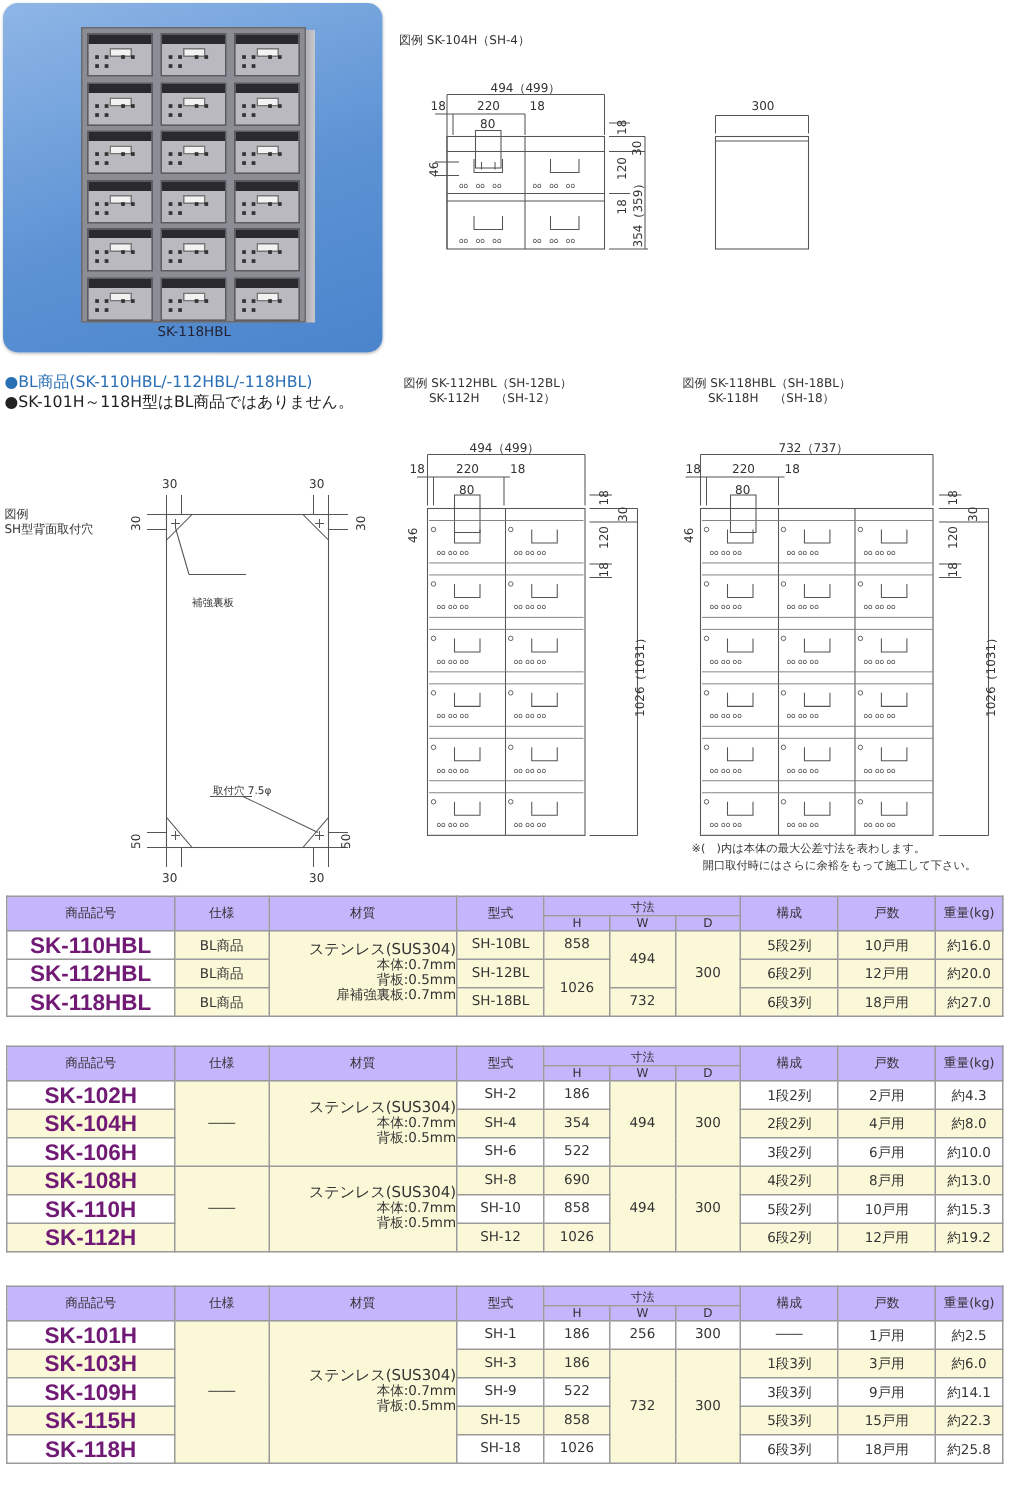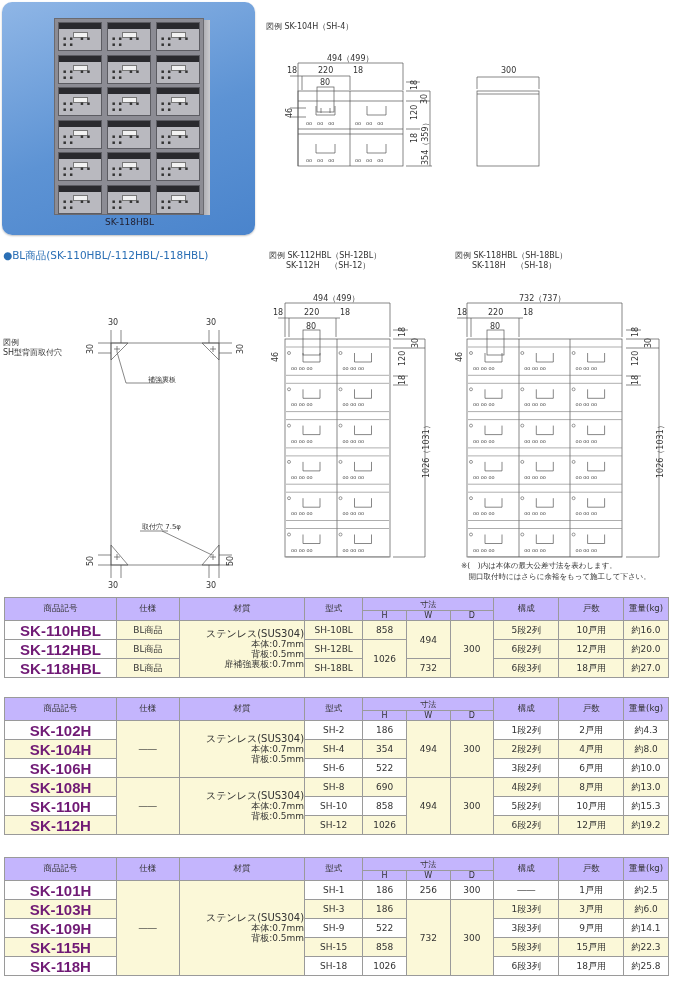--- a/index.html
+++ b/index.html
@@ -111,20 +111,21 @@
       <div class="box" style="left: 101px; top: 165.5px;">
         <div class="lbl"></div>
         <div class="dots">▪▪ ▪▪ ▪▪</div>
       </div>
     </div>
   <div class="abs photo-caption">SK-118HBL</div>
 </div>
 
 <div class="abs notes">
   <div class="blue">●BL商品(SK-110HBL/-112HBL/-118HBL)</div>
+  <div class="black">●SK-101H～118H型はBL商品ではありません。</div>
 </div>
 
 <div class="abs dlabel" style="left:266px;top:22px;">図例 SK-104H（SH-4）</div>
 <svg style="left:0;top:0;" width="685" height="240">
   <g stroke="#555" stroke-width="0.7" fill="none">
     <line x1="298" y1="63" x2="403" y2="63"></line>
     <line x1="298" y1="63" x2="298" y2="166"></line>
     <line x1="403" y1="63" x2="403" y2="90"></line>
     <line x1="290" y1="76" x2="350" y2="76"></line>
     <line x1="302" y1="76" x2="302" y2="90"></line>
@@ -201,21 +202,21 @@
     <line x1="126" y1="383" x2="164" y2="383"></line>
     <line x1="162" y1="531" x2="212" y2="555"></line>
     <line x1="140" y1="531" x2="168" y2="531"></line>
     <path d="M114 349 h6 M117 346 v6 M114 557 h6 M117 554 v6 M210 349 h6 M213 346 v6 M210 557 h6 M213 554 v6"></path>
   </g>
 </svg>
 <div class="abs dim" style="left:108px;top:318px;">30</div>
 <div class="abs dim" style="left:206px;top:318px;">30</div>
 <div class="abs vtxt" style="left:86px;top:354px;">30</div>
 <div class="abs vtxt" style="left:236px;top:354px;">30</div>
-<div class="abs dim" style="left:128px;top:375px;font-size:7px;margin-left:20px;">補強裏板</div>
+<div class="abs dim" style="left:128px;top:397px;font-size:7px;">補強裏板</div>
 <div class="abs dim" style="left:142px;top:522px;font-size:7px;">取付穴 7.5φ</div>
 <div class="abs vtxt" style="left:86px;top:566px;">50</div>
 <div class="abs vtxt" style="left:226px;top:566px;">50</div>
 <div class="abs dim" style="left:108px;top:581px;">30</div>
 <div class="abs dim" style="left:206px;top:581px;">30</div>
 
 <div class="abs dlabel" style="left:269px;top:251px;"><span>図例 SK-112HBL（SH-12BL）</span><br><span style="padding-left:17px">SK-112H　 （SH-12）</span></div>
 <svg style="left:0;top:0;" width="685" height="600">
   <g stroke="#555" stroke-width="0.7" fill="none" id="sk112g">
     <line x1="285" y1="303" x2="390" y2="303"></line>

